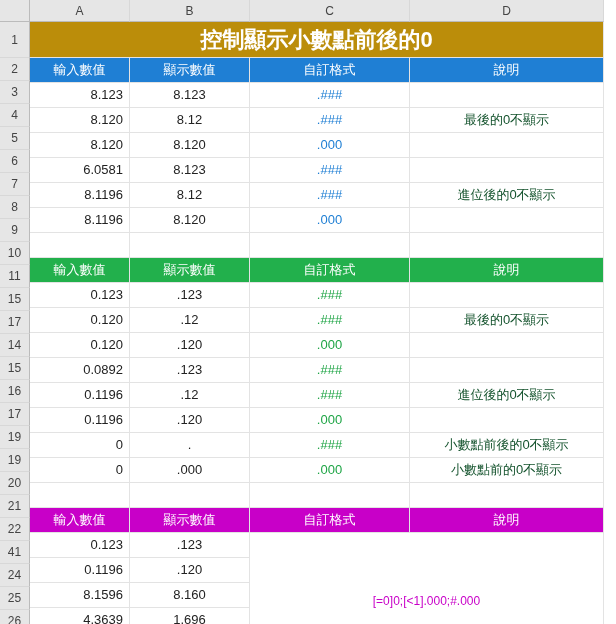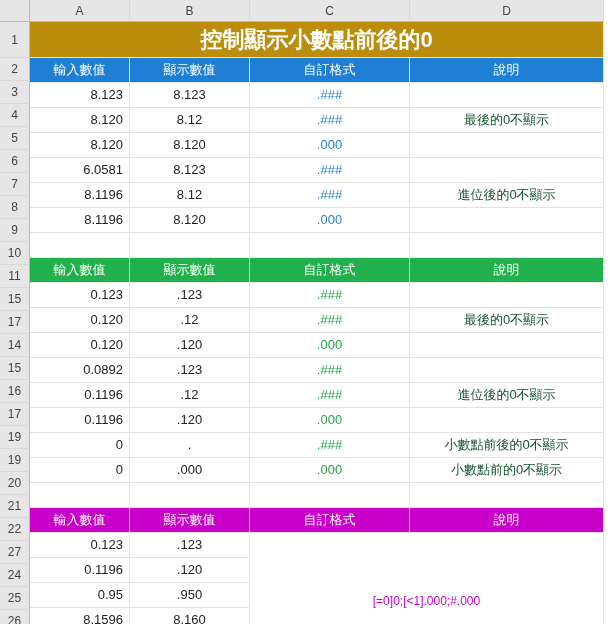--- a/index.html
+++ b/index.html
@@ -101,21 +101,21 @@
     <div class="rh">17</div>
     <div class="rh">14</div>
     <div class="rh">15</div>
     <div class="rh">16</div>
     <div class="rh">17</div>
     <div class="rh">19</div>
     <div class="rh">19</div>
     <div class="rh">20</div>
     <div class="rh">21</div>
     <div class="rh">22</div>
-    <div class="rh">27</div>
+    <div class="rh">41</div>
     <div class="rh">24</div>
     <div class="rh">25</div>
     <div class="rh">26</div>
   </div>
 
   <div class="grid">
     <div class="colhdrs">
       <div class="ch wA">A</div>
       <div class="ch wB">B</div>
       <div class="ch wC">C</div>
@@ -251,24 +251,20 @@
       <div style="flex:0 0 220px">
         <div class="row">
           <div class="cell wA num">0.123</div>
           <div class="cell wB numc">.123</div>
         </div>
         <div class="row">
           <div class="cell wA num">0.1196</div>
           <div class="cell wB numc">.120</div>
         </div>
         <div class="row">
-          <div class="cell wA num">0.95</div>
-          <div class="cell wB numc">.950</div>
-        </div>
-        <div class="row">
           <div class="cell wA num">8.1596</div>
           <div class="cell wB numc">8.160</div>
         </div>
         <div class="row">
           <div class="cell wA num">4.3639</div>
           <div class="cell wB numc">1.696</div>
         </div>
         <div class="row">
           <div class="cell wA num">0</div>
           <div class="cell wB numc">0</div>

